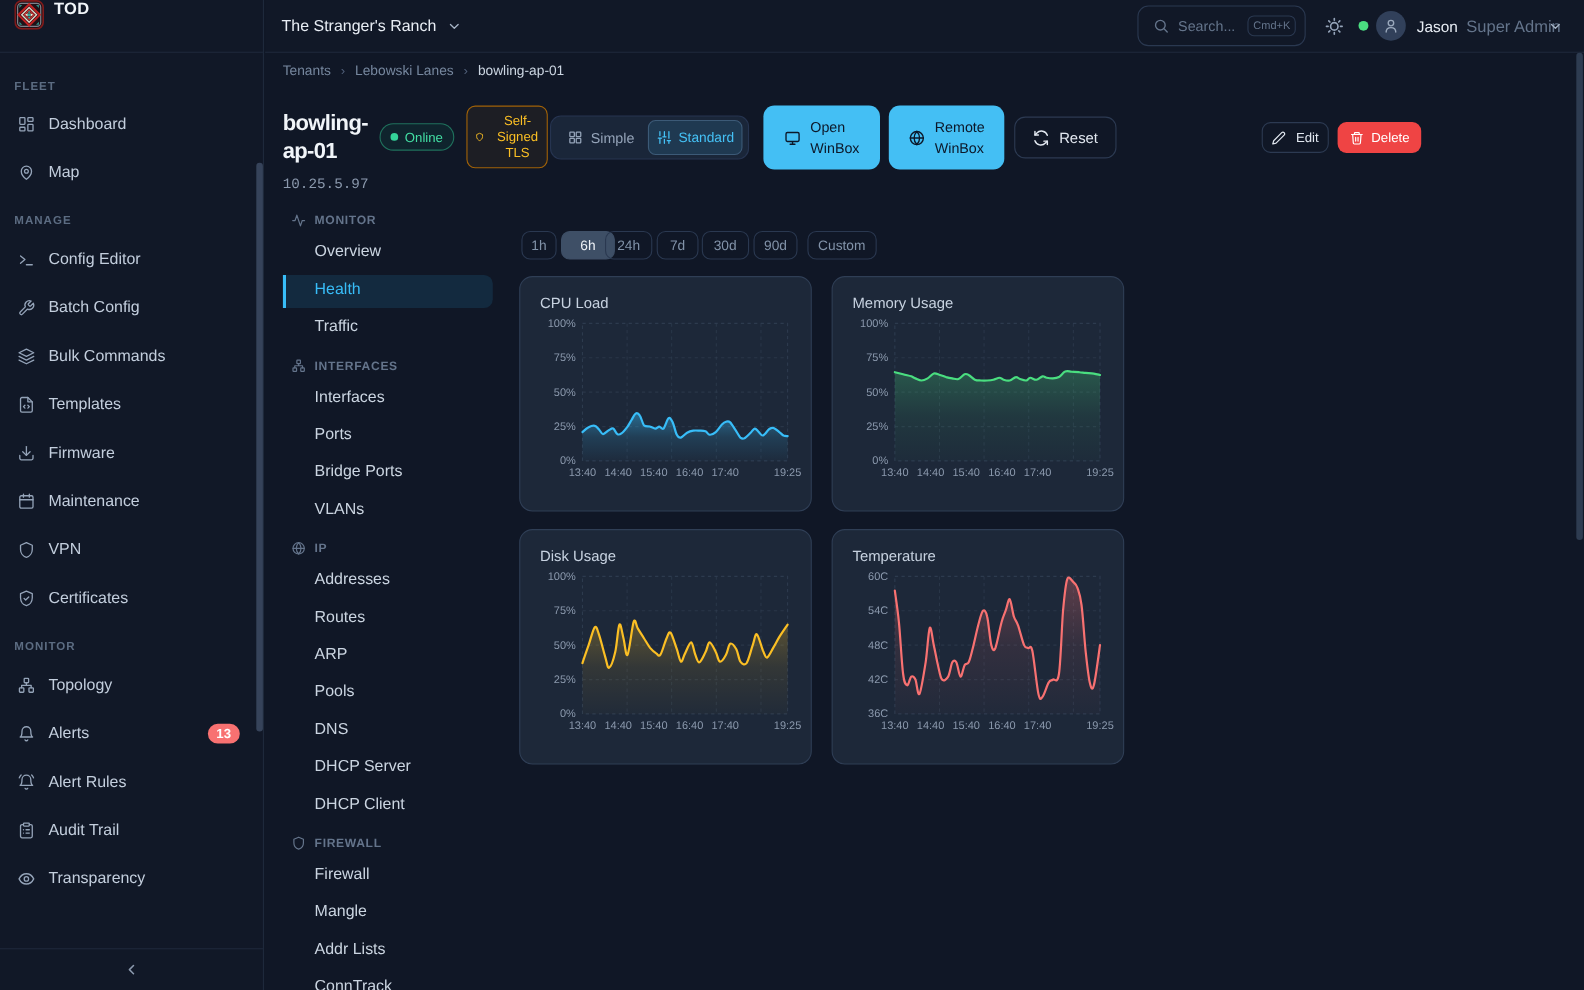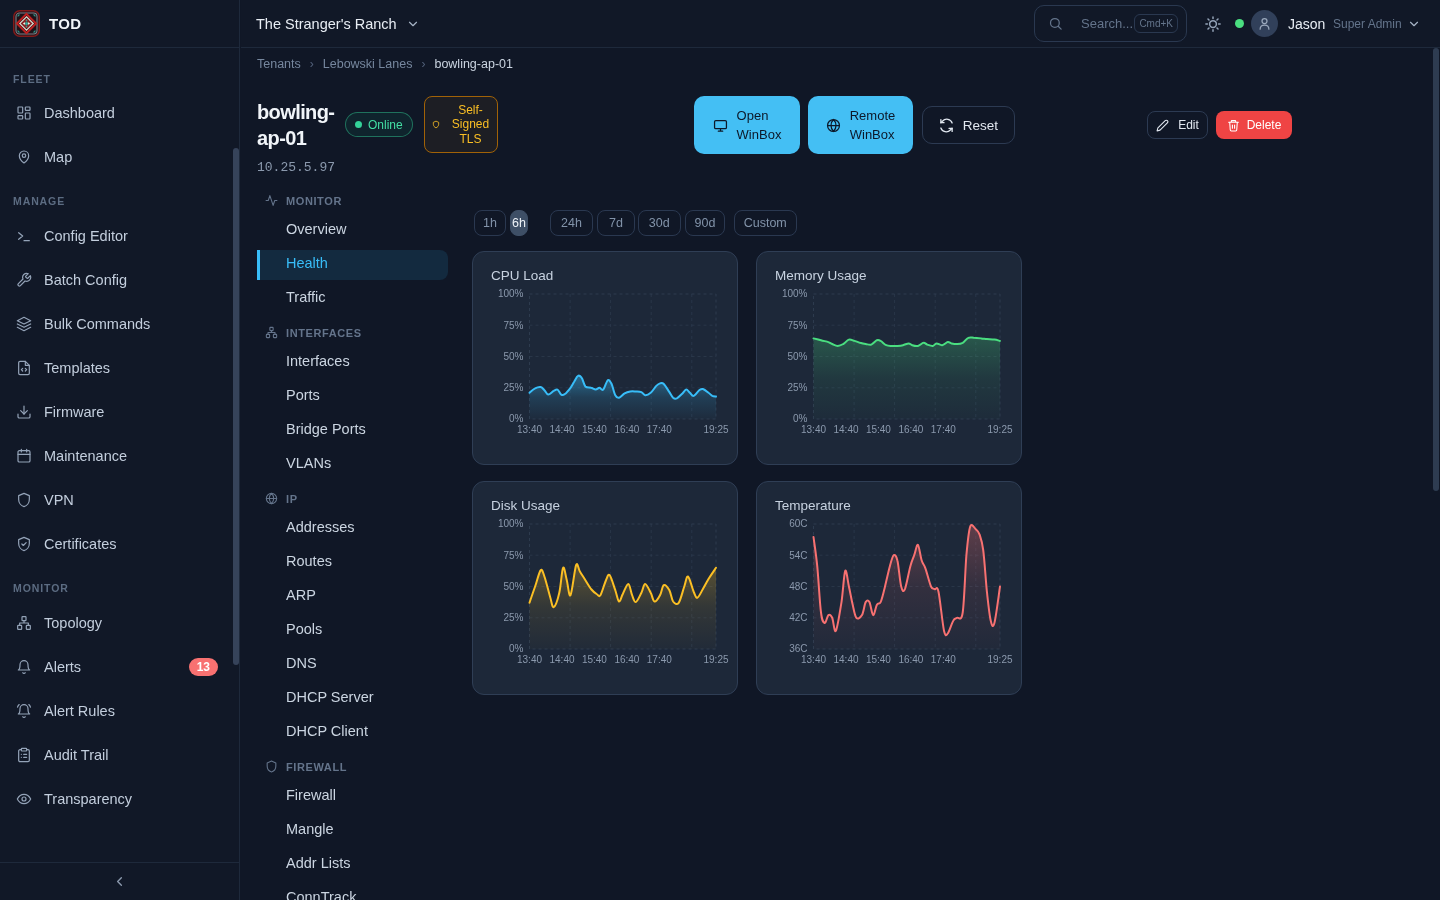--- a/index.html
+++ b/index.html
@@ -1,38 +1,38 @@
 <!DOCTYPE html>
 <html><head>
 <meta charset="utf-8">
 <title>TOD</title>
 <style>
 *{margin:0;padding:0;box-sizing:border-box}
 html,body{width:1440px;height:900px;overflow:hidden}
 svg{flex:none}
 body{font-family:"Liberation Sans",sans-serif;background:#101726;color:#e2e8f0;position:relative}
 .sidebar{position:absolute;left:0;top:0;width:240px;height:900px;background:#111827;border-right:1px solid #1e293b}
-.logo-row{height:48px;display:flex;align-items:center;padding:0 13px;border-bottom:1px solid #1e293b}
+.logo-row{height:48px;display:flex;align-items:flex-start;padding:0 13px;border-bottom:1px solid #1e293b}
 .logo-row .brand{font-size:15px;font-weight:bold;color:#f1f5f9;margin-left:9px;letter-spacing:.3px}
 .snav{position:absolute;left:0;top:48px;width:282px;bottom:38px;overflow:hidden}
 .slabel{font-size:10.5px;font-weight:bold;letter-spacing:0.9px;color:#5c6c82;padding:0 13px;position:absolute}
 .sitem{position:absolute;left:0;width:239px;height:34px;display:flex;align-items:center;padding:0 16px;color:#c3cedd;font-size:14.5px}
 .sitem svg{margin-right:12px;flex:none}
 .sbadge{margin-left:auto;margin-right:5px;background:#f87171;color:#fff;font-size:12px;font-weight:bold;border-radius:999px;padding:2px 8px}
 .sb-foot{position:absolute;left:0;bottom:0;width:239px;height:38px;border-top:1px solid #1e293b;display:flex;align-items:center;justify-content:center;color:#8b99ad}
 .sb-thumb{position:absolute;left:233px;top:148px;width:6px;height:517px;background:#36435a;border-radius:3px}
 .topbar{position:absolute;left:241px;top:0;width:1366px;height:48px;background:#111827;border-bottom:1px solid #1e293b}
 .tenant{position:absolute;left:15px;top:0;height:48px;display:flex;align-items:center;font-size:14.5px;color:#e8edf4}
 .search{position:absolute;left:793px;top:5px;width:153px;height:37px;border:1px solid #2a3850;border-radius:10px;display:flex;align-items:center;padding:0 8px 0 13px}
-.search .stxt{color:#64748b;font-size:13px;margin-left:18px}
+.search .stxt{color:#64748b;font-size:13px;margin-left:8px}
 .kbd{margin-left:auto;border:1px solid #2a3850;border-radius:6px;font-size:10px;color:#64748b;padding:3px 4px}
 .grn-dot{position:absolute;left:994px;top:19px;width:9px;height:9px;border-radius:50%;background:#4ade80}
 .avatar{position:absolute;left:1010px;top:10px;width:27px;height:27px;border-radius:50%;background:#31405a;display:flex;align-items:center;justify-content:center}
 .uname{position:absolute;left:1047px;top:0;height:48px;display:flex;align-items:center;font-size:14px;font-weight:500;color:#e8edf4}
-.urole{position:absolute;left:1092px;top:0;height:48px;display:flex;align-items:center;font-size:12px;color:#64748b}
+.urole{position:absolute;left:1092px;top:0;height:48px;display:flex;align-items:center;font-size:15px;color:#64748b}
 .main{position:absolute;left:241px;top:49px;width:1199px;height:851px}
 .crumbs{position:absolute;left:16px;top:0px;height:30px;display:flex;font-size:12.5px;color:#76879e;gap:9px}
 .crumbs .cur{color:#cbd5e1}
 .crumbs .sep{color:#51607a;font-size:12px}
 .dtitle{position:absolute;left:16px;top:50px;width:100px;font-size:20px;letter-spacing:-0.6px;font-weight:bold;color:#f1f5f9;line-height:26px}
 .dip{position:absolute;left:16px;top:111px;font-family:"Liberation Mono",monospace;font-size:13px;color:#8b99ad}
 .pill-online{position:absolute;left:104px;top:63px;height:25px;border:1px solid rgba(52,211,153,.45);background:rgba(16,185,129,.08);border-radius:999px;display:flex;align-items:center;padding:0 9px;gap:6px}
 .pill-online .dot{width:7px;height:7px;border-radius:50%;background:#34d399}
 .pill-online .t{color:#43dfa4;font-size:12px}
 .tls{position:absolute;left:183px;top:47px;width:74px;height:57px;border:1px solid #a16207;background:rgba(245,158,11,.06);border-radius:8px;display:flex;align-items:center;padding-left:7px;gap:4px}
@@ -205,20 +205,35 @@
   <div class="pill-online">
       <span class="dot"></span>
       <span class="t">Online</span>
     </div>
   <div class="tls">
     <svg width="8" height="9" viewBox="0 0 24 24" fill="none" stroke="#fbbf24" stroke-width="2.4">
         <path d="M12 2l8 3.5v5.7c0 5-3.4 9-8 10.8-4.6-1.8-8-5.8-8-10.8V5.5z"></path>
       </svg>
     <div class="txt">Self-<br>Signed<br>TLS</div>
   </div>
+  <div class="seg">
+    <div class="s1">
+      <svg width="14" height="14" viewBox="0 0 24 24" fill="none" stroke="#94a3b8" stroke-width="2">
+          <rect x="3.5" y="3.5" width="7" height="7" rx="1"></rect>
+          <rect x="13.5" y="3.5" width="7" height="7" rx="1"></rect>
+          <rect x="3.5" y="13.5" width="7" height="7" rx="1"></rect>
+          <rect x="13.5" y="13.5" width="7" height="7" rx="1"></rect>
+        </svg>
+      Simple</div>
+    <div class="s2">
+      <svg width="14" height="14" viewBox="0 0 24 24" fill="none" stroke="#45c1f5" stroke-width="2" stroke-linecap="round">
+          <path d="M5 21v-8M5 9V3M12 21v-6M12 11V3M19 21v-4M19 13V3M2.5 13h5M9.5 11h5M16.5 17h5"></path>
+        </svg>
+      Standard</div>
+  </div>
   <div class="btn blue b-open">
     <svg width="15" height="15" viewBox="0 0 24 24" fill="none" stroke="#0c1829" stroke-width="2" stroke-linecap="round">
         <rect x="2.5" y="4" width="19" height="13" rx="2"></rect>
         <path d="M8.5 21h7M12 17.5V21"></path>
       </svg>
     <div class="lines">Open<br>WinBox</div>
   </div>
   <div class="btn blue b-remote">
     <svg width="15" height="15" viewBox="0 0 24 24" fill="none" stroke="#0c1829" stroke-width="2" stroke-linecap="round">
         <circle cx="12" cy="12" r="9.5"></circle>
@@ -277,21 +292,21 @@
 <div class="dn-h" style="top:573px"><svg width="13" height="13" viewBox="0 0 24 24" fill="none" stroke="#64748b" stroke-width="2" stroke-linecap="round" stroke-linejoin="round">
           <path d="M12 2l8 3.5v5.7c0 5-3.4 9.6-8 10.8-4.6-1.2-8-5.8-8-10.8V5.5z"></path>
         </svg>FIREWALL</div>
 <div class="dn-i" style="top:600px">Firewall</div>
 <div class="dn-i" style="top:634px">Mangle</div>
 <div class="dn-i" style="top:668px">Addr Lists</div>
 <div class="dn-i" style="top:702px">ConnTrack</div>
   </div>
   <div class="charts">
     <div class="tr" style="left:2px;width:32px">1h</div>
-<div class="tr on" style="left:38px;width:18px">6h</div>
+<div class="tr on" style="left:38px;width:49px">6h</div>
 <div class="tr" style="left:78px;width:43px">24h</div>
 <div class="tr" style="left:125px;width:38px">7d</div>
 <div class="tr" style="left:165.5px;width:43.5px">30d</div>
 <div class="tr" style="left:213px;width:40px">90d</div>
 <div class="tr" style="left:262px;width:62.5px">Custom</div>
     <div class="card" style="left:0;top:64px">
         <div class="ct">CPU Load</div>
         <svg width="266" height="214" viewBox="0 0 266 214" style="position:absolute;left:0;top:0">
 <defs>
             <linearGradient id="gcpu" x1="0" y1="0" x2="0" y2="1">

